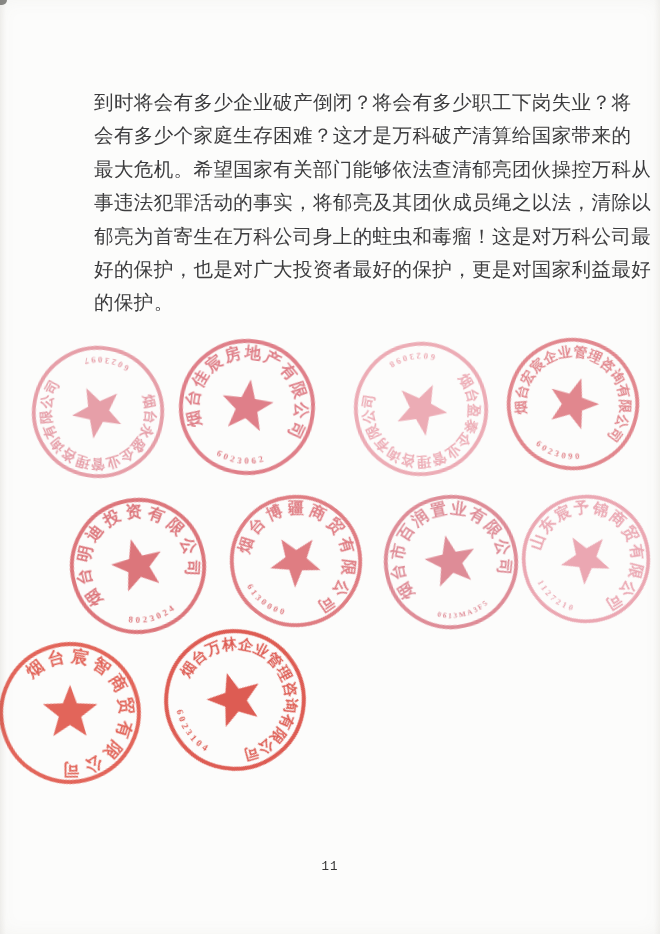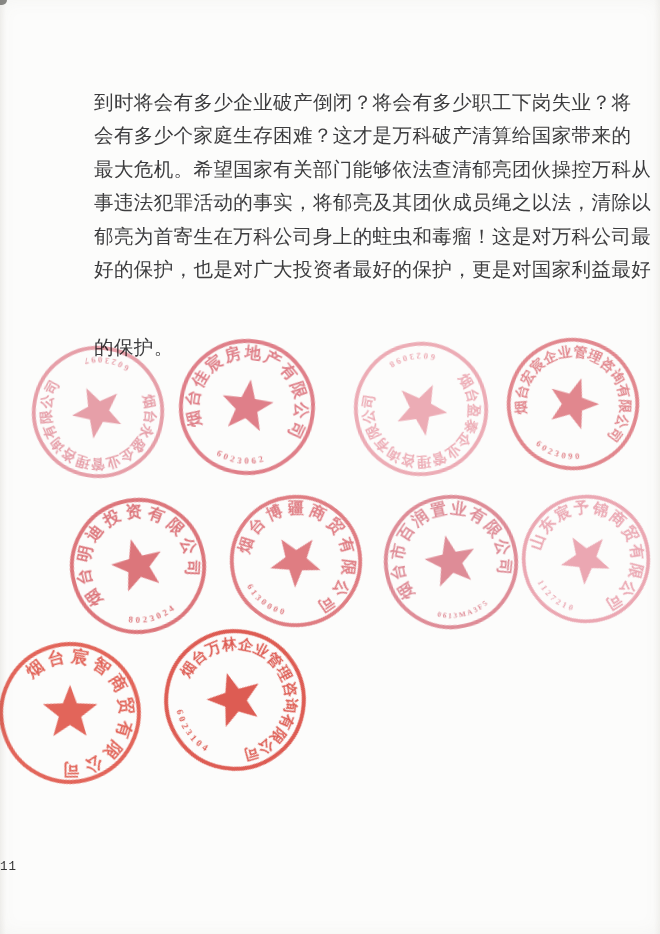--- a/index.html
+++ b/index.html
@@ -19,38 +19,38 @@
   .corner-speck {
     position: absolute; left: 0; top: 0; width: 7px; height: 5px;
     background: #6b6b68; border-bottom-right-radius: 5px; opacity: .8;
   }
   .body-text {
     position: absolute; left: 94px; top: 86px; width: 478px;
     font-size: 19.5px; line-height: 33.4px; color: #3c3c3e;
     letter-spacing: 0.4px;
   }
   .body-text .line { text-align: justify; text-align-last: justify; white-space: nowrap; }
-  .body-text .line.short { text-align-last: left; margin-top: 45px; }
+  .body-text .line.short { text-align-last: left; }
   .stamps-layer { position: absolute; left: 0; top: 0; width: 660px; height: 934px; }
   .stamp {
     position: absolute;
     mix-blend-mode: multiply;
     filter: blur(0.35px);
   }
   .stamp svg { display: block; width: 100%; height: 100%; }
   .stamp text {
     font-family: "Liberation Serif", "DejaVu Serif", serif;
     font-weight: bold;
   }
   .date-line {
     position: absolute; left: 362px; top: 714px;
     font-size: 20px; color: #3c3c3e; letter-spacing: 7.5px; white-space: nowrap;
   }
   .page-number {
-    position: absolute; left: 0; top: 860px; width: 660px; text-align: left;
+    position: absolute; left: 0; top: 860px; width: 660px; text-align: center;
     font-size: 12.5px; color: #333; letter-spacing: 1px;
     font-family: "Liberation Mono", "DejaVu Sans Mono", monospace;
   }
 </style>
 </head>
 <body>
 
 <div class="page">
   <div class="corner-speck"></div>
 

